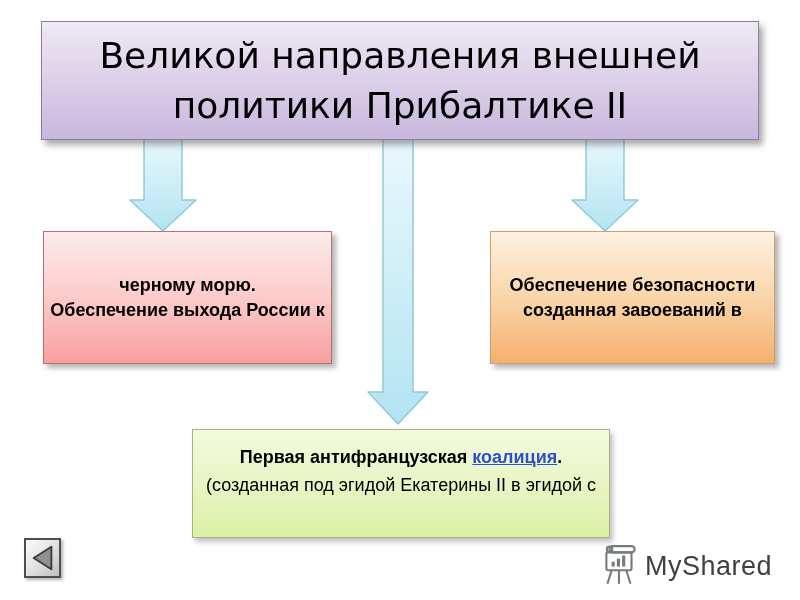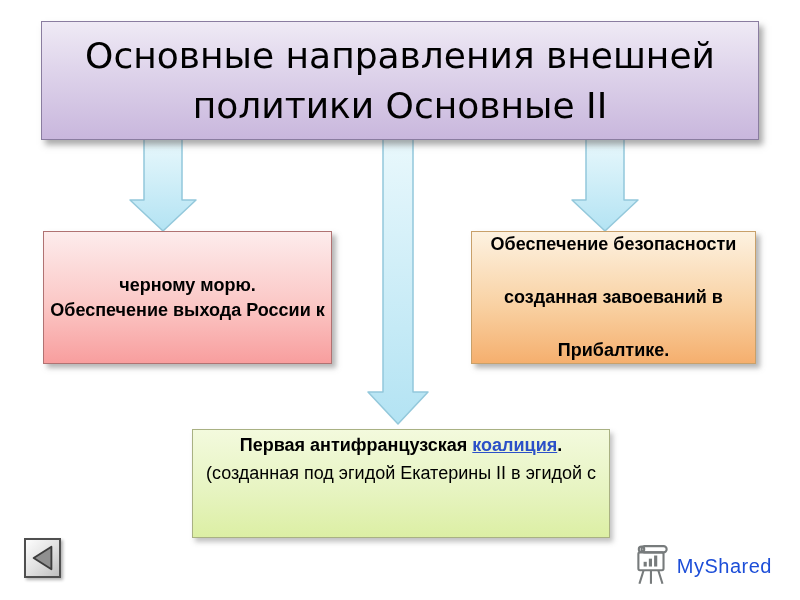--- a/index.html
+++ b/index.html
@@ -29,84 +29,83 @@
 
   .pink-box{
     left:43px;top:231px;width:287px;height:131px;
     background:linear-gradient(180deg,#fdecec 0%,#fbc8c6 55%,#f89e9e 100%);
     border:1px solid #b07272;
     box-shadow:4px 4px 5px rgba(110,110,110,.5);
     font-size:18px;font-weight:bold;line-height:25px;
   }
 
   .orange-box{
-    left:471px;top:231px;width:283px;height:131px;
+    left:490px;top:231px;width:283px;height:131px;
     background:linear-gradient(180deg,#fdf2e1 0%,#f9d2a4 55%,#f5af6e 100%);
     border:1px solid #c8a06a;
     box-shadow:4px 4px 5px rgba(110,110,110,.5);
-    font-size:18px;font-weight:bold;line-height:25px;gap:28px;
+    font-size:18px;font-weight:bold;line-height:25px;
   }
 
   .green-box{
     left:192px;top:429px;width:418px;height:109px;
-    justify-content:flex-start;padding-top:1px;box-sizing:border-box;
+    justify-content:flex-start;padding-top:13px;box-sizing:border-box;
     background:linear-gradient(180deg,#f3fadd 0%,#e7f4c2 55%,#dcefa4 100%);
     border:1px solid #a9b183;
     box-shadow:3px 4px 5px rgba(120,120,120,.45);
     font-size:18px;line-height:28px;
   }
   .green-box .g-line1{font-weight:bold;white-space:nowrap;}
   .coalition-link{color:#2b50c8;text-decoration:underline;font-weight:bold;cursor:pointer;}
 
   .back-button{
     position:absolute;left:24px;top:538px;width:37px;height:40px;z-index:3;
     background:linear-gradient(135deg,#fdfdfd 0%,#e2e2e2 50%,#bfbfbf 100%);
     border:2px solid #4f4f4f;box-sizing:border-box;
     box-shadow:2px 2px 3px rgba(0,0,0,.3);
     display:flex;align-items:center;justify-content:center;
     padding:0;cursor:pointer;
   }
 
   .watermark{
     position:absolute;right:28px;bottom:12px;z-index:3;
     display:flex;align-items:center;gap:7px;
-    color:#1d4ed8;font-size:20px;letter-spacing:.5px;
+    color:#404040;font-size:27px;letter-spacing:.5px;
   }
 </style>
 </head>
 <body>
 
 <div class="slide">
 
   <svg class="arrow-layer" width="800" height="600" viewBox="0 0 800 600" xmlns="http://www.w3.org/2000/svg">
     <defs>
       <linearGradient id="arrowGrad" x1="0" y1="0" x2="0" y2="1">
         <stop offset="0" stop-color="#e9f8fc"></stop>
         <stop offset="1" stop-color="#b3e3f3"></stop>
       </linearGradient>
     </defs>
     <polygon points="144,138 182,138 182,200 196,200 163,231 130,200 144,200" fill="url(#arrowGrad)" stroke="#93c8db" stroke-width="1.5" stroke-linejoin="round"></polygon>
     <polygon points="383,138 413,138 413,392 428,392 398,424 368,392 383,392" fill="url(#arrowGrad)" stroke="#93c8db" stroke-width="1.5" stroke-linejoin="round"></polygon>
     <polygon points="586,138 624,138 624,200 638,200 605,231 572,200 586,200" fill="url(#arrowGrad)" stroke="#93c8db" stroke-width="1.5" stroke-linejoin="round"></polygon>
   </svg>
 
   <div class="box title-box">
-    <div class="line">Основные направления внешней</div>
-    <div class="line">политики Основные II</div>
+    <div class="line">Великой направления внешней</div>
+    <div class="line">политики Прибалтике II</div>
   </div>
 
   <div class="box pink-box">
     <div class="line">черному морю.</div>
     <div class="line">Обеспечение выхода России к</div>
   </div>
 
   <div class="box orange-box">
     <div class="line">Обеспечение безопасности</div>
     <div class="line">созданная завоеваний в</div>
-    <div class="line">Прибалтике.</div>
   </div>
 
   <div class="box green-box">
     <div class="g-line1">
       <span>Первая антифранцузская </span><a class="coalition-link">коалиция</a><span>.</span>
     </div>
     <div class="line">(созданная под эгидой Екатерины II в эгидой с</div>
   </div>
 
   <button class="back-button">

